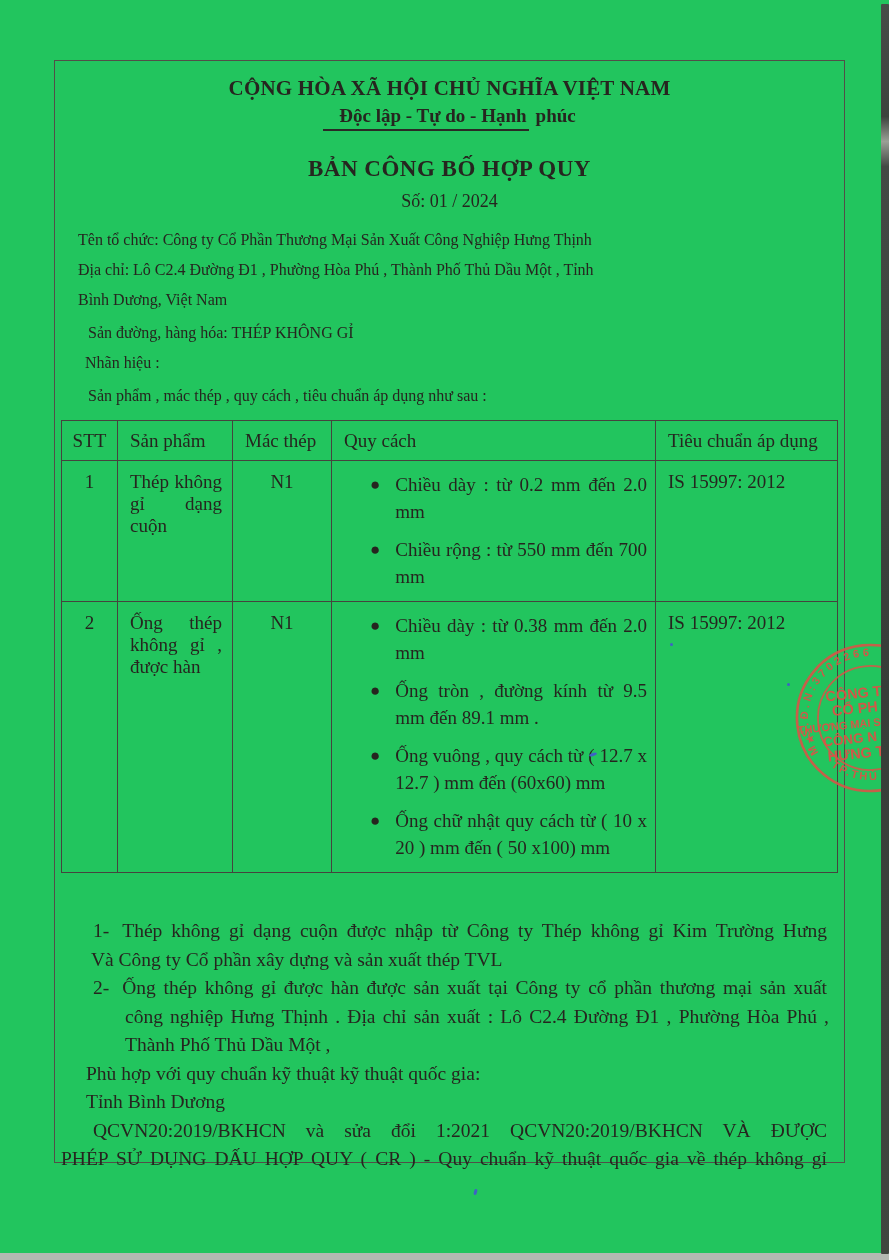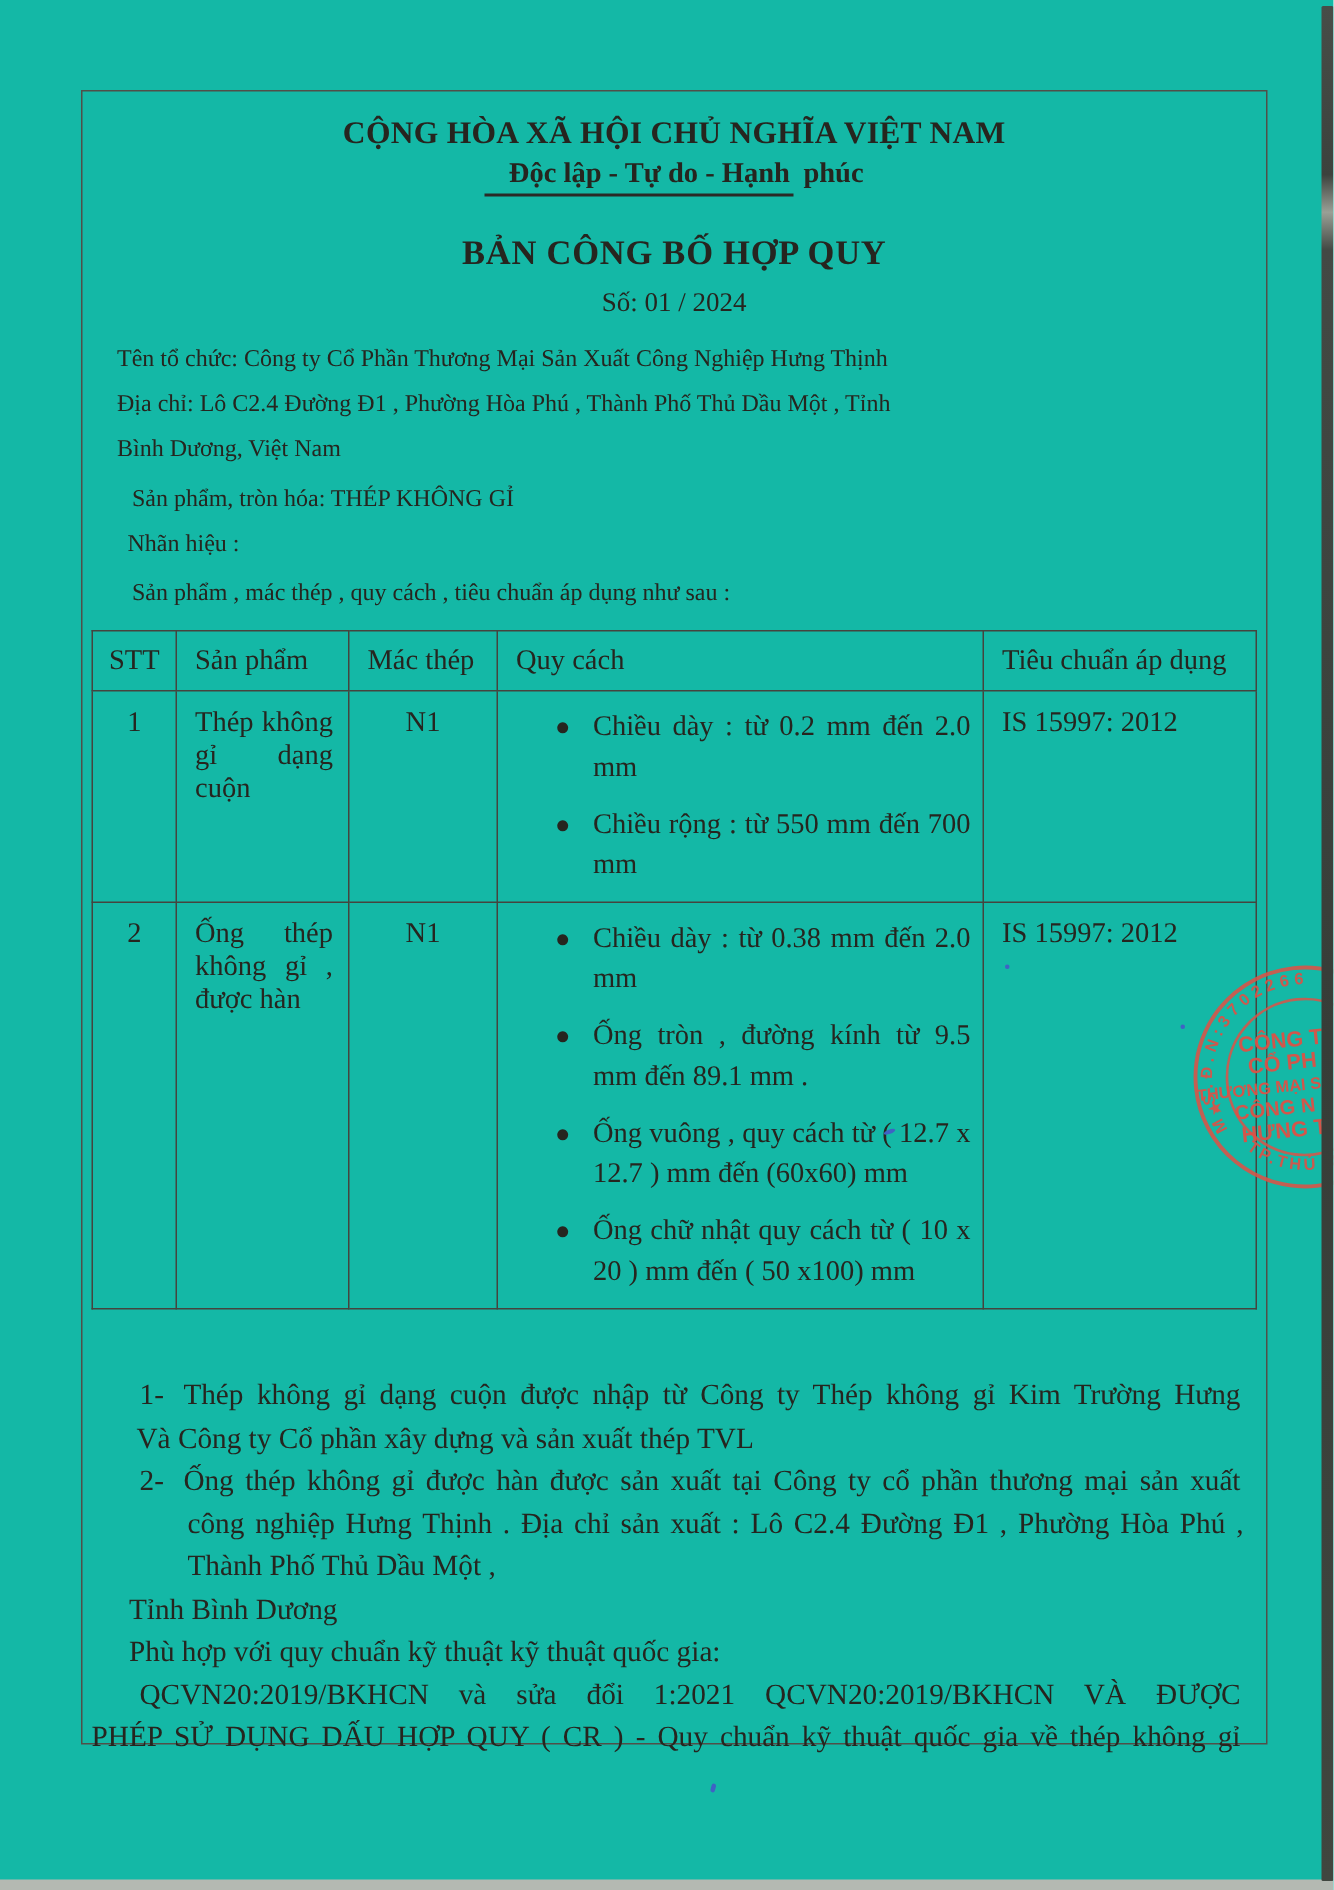--- a/index.html
+++ b/index.html
@@ -1,18 +1,18 @@
 <!DOCTYPE html>
 <html><head>
 <meta charset="utf-8">
 <style>
   html,body{margin:0;padding:0;background:#ffffff;}
   .page{
     position:relative;width:889px;height:1260px;overflow:hidden;
-    background:#14b8a6;color:#26251f;
+    background:#22c55e;color:#26251f;
     font-family:"Liberation Serif","DejaVu Serif",serif;
   }
   .border-box{
     position:absolute;left:54px;top:60px;width:791px;height:1103px;
     border:1.5px solid #514f48;box-sizing:border-box;background:transparent;
   }
   
   .nat-title{margin-top:15px;text-align:center;font-weight:bold;font-size:21px;letter-spacing:.2px;}
   .motto{margin-top:4px;text-align:center;font-weight:bold;font-size:19px;}
   .motto .u{border-bottom:2px solid #2a2a26;padding:0 2px 2px 16px;display:inline-block;}
@@ -85,21 +85,21 @@
     </div>
 
     <div class="doc-title">BẢN CÔNG BỐ HỢP QUY</div>
     <div class="doc-number">Số: 01 / 2024</div>
 
     <div class="info">
       <div>Tên tổ chức: Công ty Cổ Phần Thương Mại Sản Xuất Công Nghiệp Hưng Thịnh</div>
       <div>Địa chỉ: Lô C2.4 Đường Đ1 , Phường Hòa Phú , Thành Phố Thủ Dầu Một , Tỉnh</div>
       <div>Bình Dương, Việt Nam</div>
       <div class="shift2">
-        <span>Sản phẩm, tròn hóa: </span><span class="bold">THÉP KHÔNG GỈ</span>
+        <span>Sản đường, hàng hóa: </span><span class="bold">THÉP KHÔNG GỈ</span>
       </div>
       <div class="shift1">Nhãn hiệu :</div>
       <div class="shift2">Sản phẩm , mác thép , quy cách , tiêu chuẩn áp dụng như sau :</div>
     </div>
 
     <table class="spec">
       <colgroup>
         <col style="width:56px">
           <col style="width:115px">
           <col style="width:99px">
@@ -162,22 +162,22 @@
     <div class="notes">
       <div class="nl nl-1">
         <span class="marker">1-</span><span>Thép không gỉ dạng cuộn được nhập từ Công ty Thép không gỉ Kim Trường Hưng</span>
       </div>
       <div class="nl nl-2">Và Công ty Cổ phần xây dựng và sản xuất thép TVL</div>
       <div class="nl nl-3">
         <span class="marker">2-</span><span>Ống thép không gỉ được hàn được sản xuất tại Công ty cổ phần thương mại sản xuất</span>
       </div>
       <div class="nl nl-4">công nghiệp Hưng Thịnh . Địa chỉ sản xuất : Lô C2.4 Đường Đ1 , Phường Hòa Phú ,</div>
       <div class="nl nl-5">Thành Phố Thủ Dầu Một ,</div>
+      <div class="nl nl-7">Phù hợp với quy chuẩn kỹ thuật kỹ thuật quốc gia:</div>
       <div class="nl nl-6">Tỉnh Bình Dương</div>
-      <div class="nl nl-7">Phù hợp với quy chuẩn kỹ thuật kỹ thuật quốc gia:</div>
       <div class="nl nl-8">QCVN20:2019/BKHCN và sửa đổi 1:2021 QCVN20:2019/BKHCN VÀ ĐƯỢC</div>
       <div class="nl nl-9">PHÉP SỬ DỤNG DẤU HỢP QUY ( CR ) - Quy chuẩn kỹ thuật quốc gia về thép không gỉ</div>
     </div>
 
   </div>
 
   <svg class="stamp-svg" viewBox="780 628 109 186">
     <g transform="rotate(-6 870 718)" fill="none" stroke="none">
       <circle cx="870" cy="718" r="73" stroke="#dc5247" stroke-width="2.6" opacity="0.88"></circle>
       <circle cx="870" cy="718" r="52" stroke="#dc5247" stroke-width="1.8" opacity="0.85"></circle>

